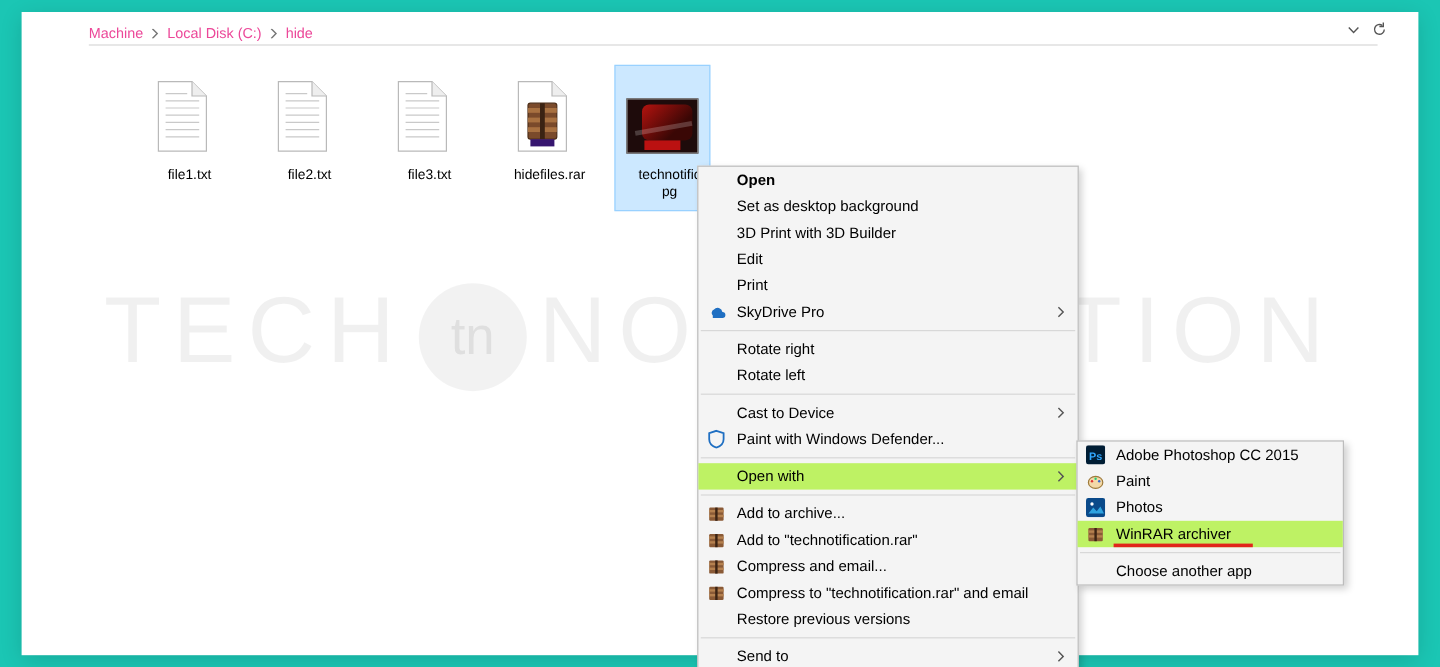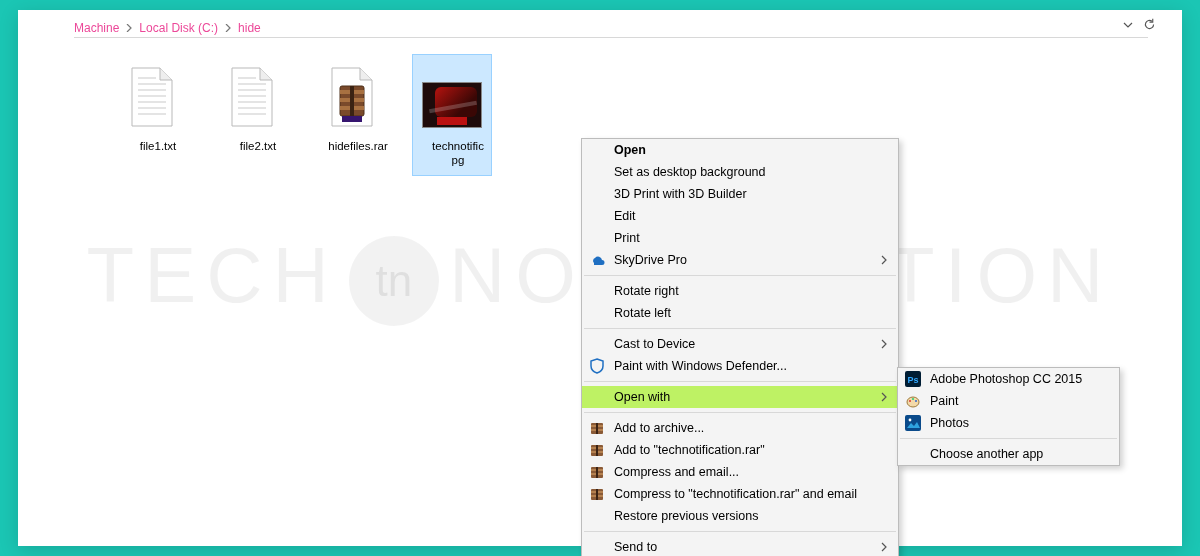--- a/index.html
+++ b/index.html
@@ -124,20 +124,38 @@
                 <line x1="10" y1="30" x2="38" y2="30"></line>
                 <line x1="10" y1="36" x2="38" y2="36"></line>
                 <line x1="10" y1="42" x2="38" y2="42"></line>
                 <line x1="10" y1="48" x2="38" y2="48"></line>
               </g>
           </svg>
         </div>
         <div class="label">file2.txt</div>
       </div>
 
+      <div class="file">
+        <div class="ficon">
+          <svg class="doc-svg" viewBox="0 0 48 62">
+            <path d="M4 2 H32 L44 14 V60 H4 Z" fill="#fff" stroke="#b9b9b9"></path>
+            <path d="M32 2 L32 14 L44 14" fill="#eee" stroke="#b9b9b9"></path>
+            <g stroke="#c9c9c9">
+                <line x1="10" y1="12" x2="28" y2="12"></line>
+                <line x1="10" y1="18" x2="38" y2="18"></line>
+                <line x1="10" y1="24" x2="38" y2="24"></line>
+                <line x1="10" y1="30" x2="38" y2="30"></line>
+                <line x1="10" y1="36" x2="38" y2="36"></line>
+                <line x1="10" y1="42" x2="38" y2="42"></line>
+                <line x1="10" y1="48" x2="38" y2="48"></line>
+              </g>
+          </svg>
+        </div>
+        <div class="label">file3.txt</div>
+      </div>
 
       <div class="file">
         <div class="ficon">
           <svg class="rar-svg" viewBox="0 0 48 62">
             <path d="M4 2 H32 L44 14 V60 H4 Z" fill="#fff" stroke="#b9b9b9"></path>
             <path d="M32 2 L32 14 L44 14" fill="#eee" stroke="#b9b9b9"></path>
             <rect x="12" y="20" width="24" height="30" rx="2" fill="#7a4a2b" stroke="#4d2e18"></rect>
             <rect x="12" y="24" width="24" height="4" fill="#a87141"></rect>
             <rect x="12" y="32" width="24" height="4" fill="#a87141"></rect>
             <rect x="12" y="40" width="24" height="4" fill="#a87141"></rect>
@@ -307,20 +325,32 @@
         <li class="clickable">
           <span class="micon ic-photos">
               <svg width="16" height="16" viewBox="0 0 16 16">
                 <rect width="16" height="16" rx="2" fill="#0a4a8a"></rect>
                 <circle cx="5" cy="5" r="1.4" fill="#fff"></circle>
                 <path d="M2 13 L6 8 L9 11 L12 7 L15 13 Z" fill="#2fa3e0"></path>
               </svg>
             </span>
           <span>Photos</span>
         </li>
+        <li class="clickable hover">
+          <span class="micon ic-rar-single">
+              <svg width="16" height="16" viewBox="0 0 16 16">
+                <rect x="2" y="3" width="12" height="11" rx="1" fill="#8a5a36"></rect>
+                <rect x="2" y="5" width="12" height="2" fill="#b5814f"></rect>
+                <rect x="2" y="9" width="12" height="2" fill="#b5814f"></rect>
+                <rect x="7" y="3" width="2" height="11" fill="#3b2313"></rect>
+              </svg>
+            </span>
+          <span>WinRAR archiver</span>
+          <span class="red-under"></span>
+        </li>
         <li class="sep-row"></li>
         <li class="clickable">
             <span>Choose another app</span>
           </li>
       </ul>
     </div>
 
   </div>
 </div>
 

